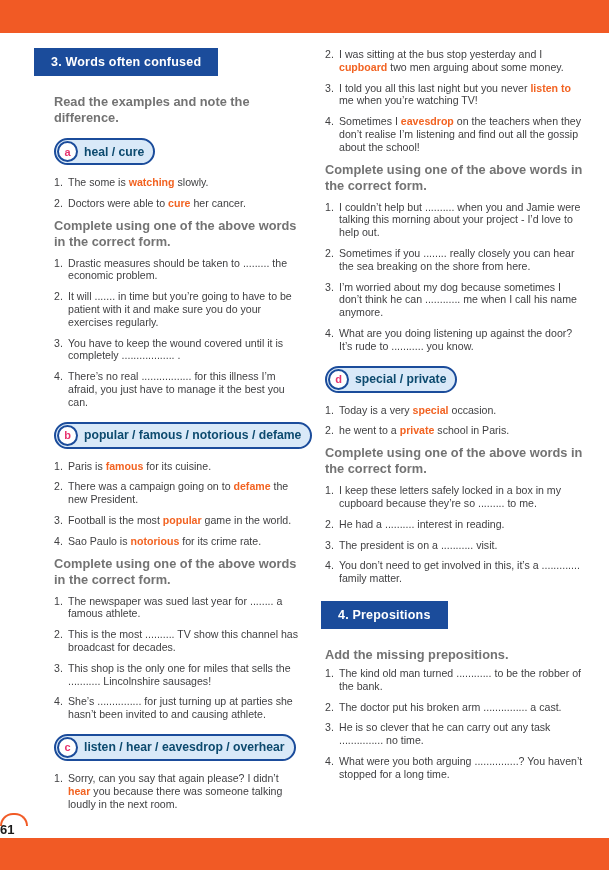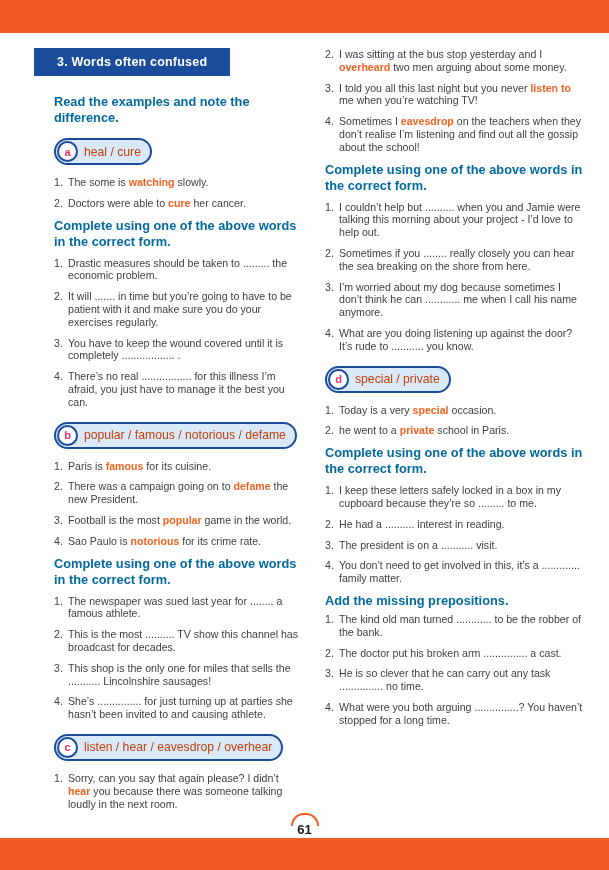--- a/index.html
+++ b/index.html
@@ -16,57 +16,57 @@
   .content {
     position: absolute; top: 33px; left: 0; right: 0; bottom: 32px;
     display: flex; gap: 22px; padding: 15px 26px 0 34px; box-sizing: border-box;
   }
   .col { flex: 1 1 0; min-width: 0; }
   .col.left  { max-width: 268px; }
   .col.right { max-width: 262px; }
 
   .section-box {
     display: inline-block; background: #1b4c9b; color: #ffffff;
-    font-weight: 700; font-size: 12.5px; padding: 7px 23px;
+    font-weight: 700; font-size: 12.5px; padding: 7px 17px;
     margin: 0 0 12px 0; letter-spacing: 0.2px;
   }
   .col .indent { margin-left: 20px; }
   .col.right .indent { margin-left: 4px; }
 
   .blue-heading {
-    color: #0369a1; font-weight: 700; font-size: 12.8px; line-height: 16px;
+    color: #737373; font-weight: 700; font-size: 12.8px; line-height: 16px;
     margin-top: 6px; margin-bottom: 7px;
   }
   .blue-heading.tight { margin-bottom: 4px; }
 
   .pill {
     display: inline-flex; align-items: center; white-space: nowrap;
     background: #d9e9f8; border: 2px solid #1b4c9b; border-radius: 15px;
     padding: 1px 9px 1px 1px; margin: 5px 0 11px 0; max-width: 100%;
   }
   .pill-letter {
     display: inline-flex; align-items: center; justify-content: center;
     width: 17px; height: 17px; border-radius: 50%;
     background: #ffffff; border: 2px solid #1b4c9b;
     color: #e8336e; font-weight: 700; font-size: 11px; margin-right: 6px;
     flex: 0 0 auto;
   }
-  .pill-label { font-weight: 400; font-size: 12.2px; color: #c2410c; }
+  .pill-label { font-weight: 700; font-size: 12.2px; color: #0c4a6e; }
 
   .list { margin-bottom: 3px; }
   .item {
     position: relative; padding-left: 14px; margin-bottom: 8px;
     font-size: 10.6px; line-height: 12.8px; color: #3f3f41;
   }
   .item .num { position: absolute; left: 0; top: 0; }
   .item .hl { color: #f26322; font-weight: 700; }
 
   .footer {
     position: absolute; bottom: 33px; left: 0; right: 0;
-    display: flex; flex-direction: column; align-items: center;
+    display: flex; flex-direction: column; align-items: flex-start;
   }
   .arc {
     width: 24px; height: 11px;
     border: 2.5px solid #f15a25; border-bottom: none;
     border-top-left-radius: 14px; border-top-right-radius: 14px;
     margin-bottom: -4px;
   }
   .pagenum { font-weight: 700; font-size: 13px; color: #1a1a1a; }
 </style>
 </head>
@@ -125,21 +125,21 @@
         <span class="pill-label">listen / hear / eavesdrop / overhear</span>
       </div>
 
       <div class="list indent">
           <div class="item"><span class="num">1.</span><span>Sorry, can you say that again please? I didn’t </span><span class="hl">hear</span><span> you because there was someone talking loudly in the next room.</span></div>
         </div>
     </div>
 
     <div class="col right">
       <div class="list indent">
-          <div class="item"><span class="num">2.</span><span>I was sitting at the bus stop yesterday and I </span><span class="hl">overheard</span><span> two men arguing about some money.</span></div>
+          <div class="item"><span class="num">2.</span><span>I was sitting at the bus stop yesterday and I </span><span class="hl">cupboard</span><span> two men arguing about some money.</span></div>
           <div class="item"><span class="num">3.</span><span>I told you all this last night but you never </span><span class="hl">listen to</span><span> me when you’re watching TV!</span></div>
           <div class="item"><span class="num">4.</span><span>Sometimes I </span><span class="hl">eavesdrop</span><span> on the teachers when they don’t realise I’m listening and find out all the gossip about the school!</span></div>
         </div>
 
       <div class="blue-heading indent">Complete using one of the above words in the correct form.</div>
       <div class="list indent">
           <div class="item"><span class="num">1.</span><span>I couldn’t help but .......... when you and Jamie were talking this morning about your project - I’d love to help out.</span></div>
           <div class="item"><span class="num">2.</span><span>Sometimes if you ........ really closely you can hear the sea breaking on the shore from here.</span></div>
           <div class="item"><span class="num">3.</span><span>I’m worried about my dog because sometimes I don’t think he can ............ me when I call his name anymore.</span></div>
           <div class="item"><span class="num">4.</span><span>What are you doing listening up against the door? It’s rude to ........... you know.</span></div>
@@ -156,20 +156,21 @@
         </div>
 
       <div class="blue-heading indent">Complete using one of the above words in the correct form.</div>
       <div class="list indent">
           <div class="item"><span class="num">1.</span><span>I keep these letters safely locked in a box in my cupboard because they’re so ......... to me.</span></div>
           <div class="item"><span class="num">2.</span><span>He had a .......... interest in reading.</span></div>
           <div class="item"><span class="num">3.</span><span>The president is on a ........... visit.</span></div>
           <div class="item"><span class="num">4.</span><span>You don’t need to get involved in this, it’s a ............. family matter.</span></div>
         </div>
 
+      <div class="section-box" style="margin-top:8px;">4. Prepositions</div>
 
       <div class="blue-heading tight indent">Add the missing prepositions.</div>
       <div class="list indent">
           <div class="item"><span class="num">1.</span><span>The kind old man turned ............ to be the robber of the bank.</span></div>
           <div class="item"><span class="num">2.</span><span>The doctor put his broken arm ............... a cast.</span></div>
           <div class="item"><span class="num">3.</span><span>He is so clever that he can carry out any task ............... no time.</span></div>
           <div class="item"><span class="num">4.</span><span>What were you both arguing ...............? You haven’t stopped for a long time.</span></div>
         </div>
     </div>
 

